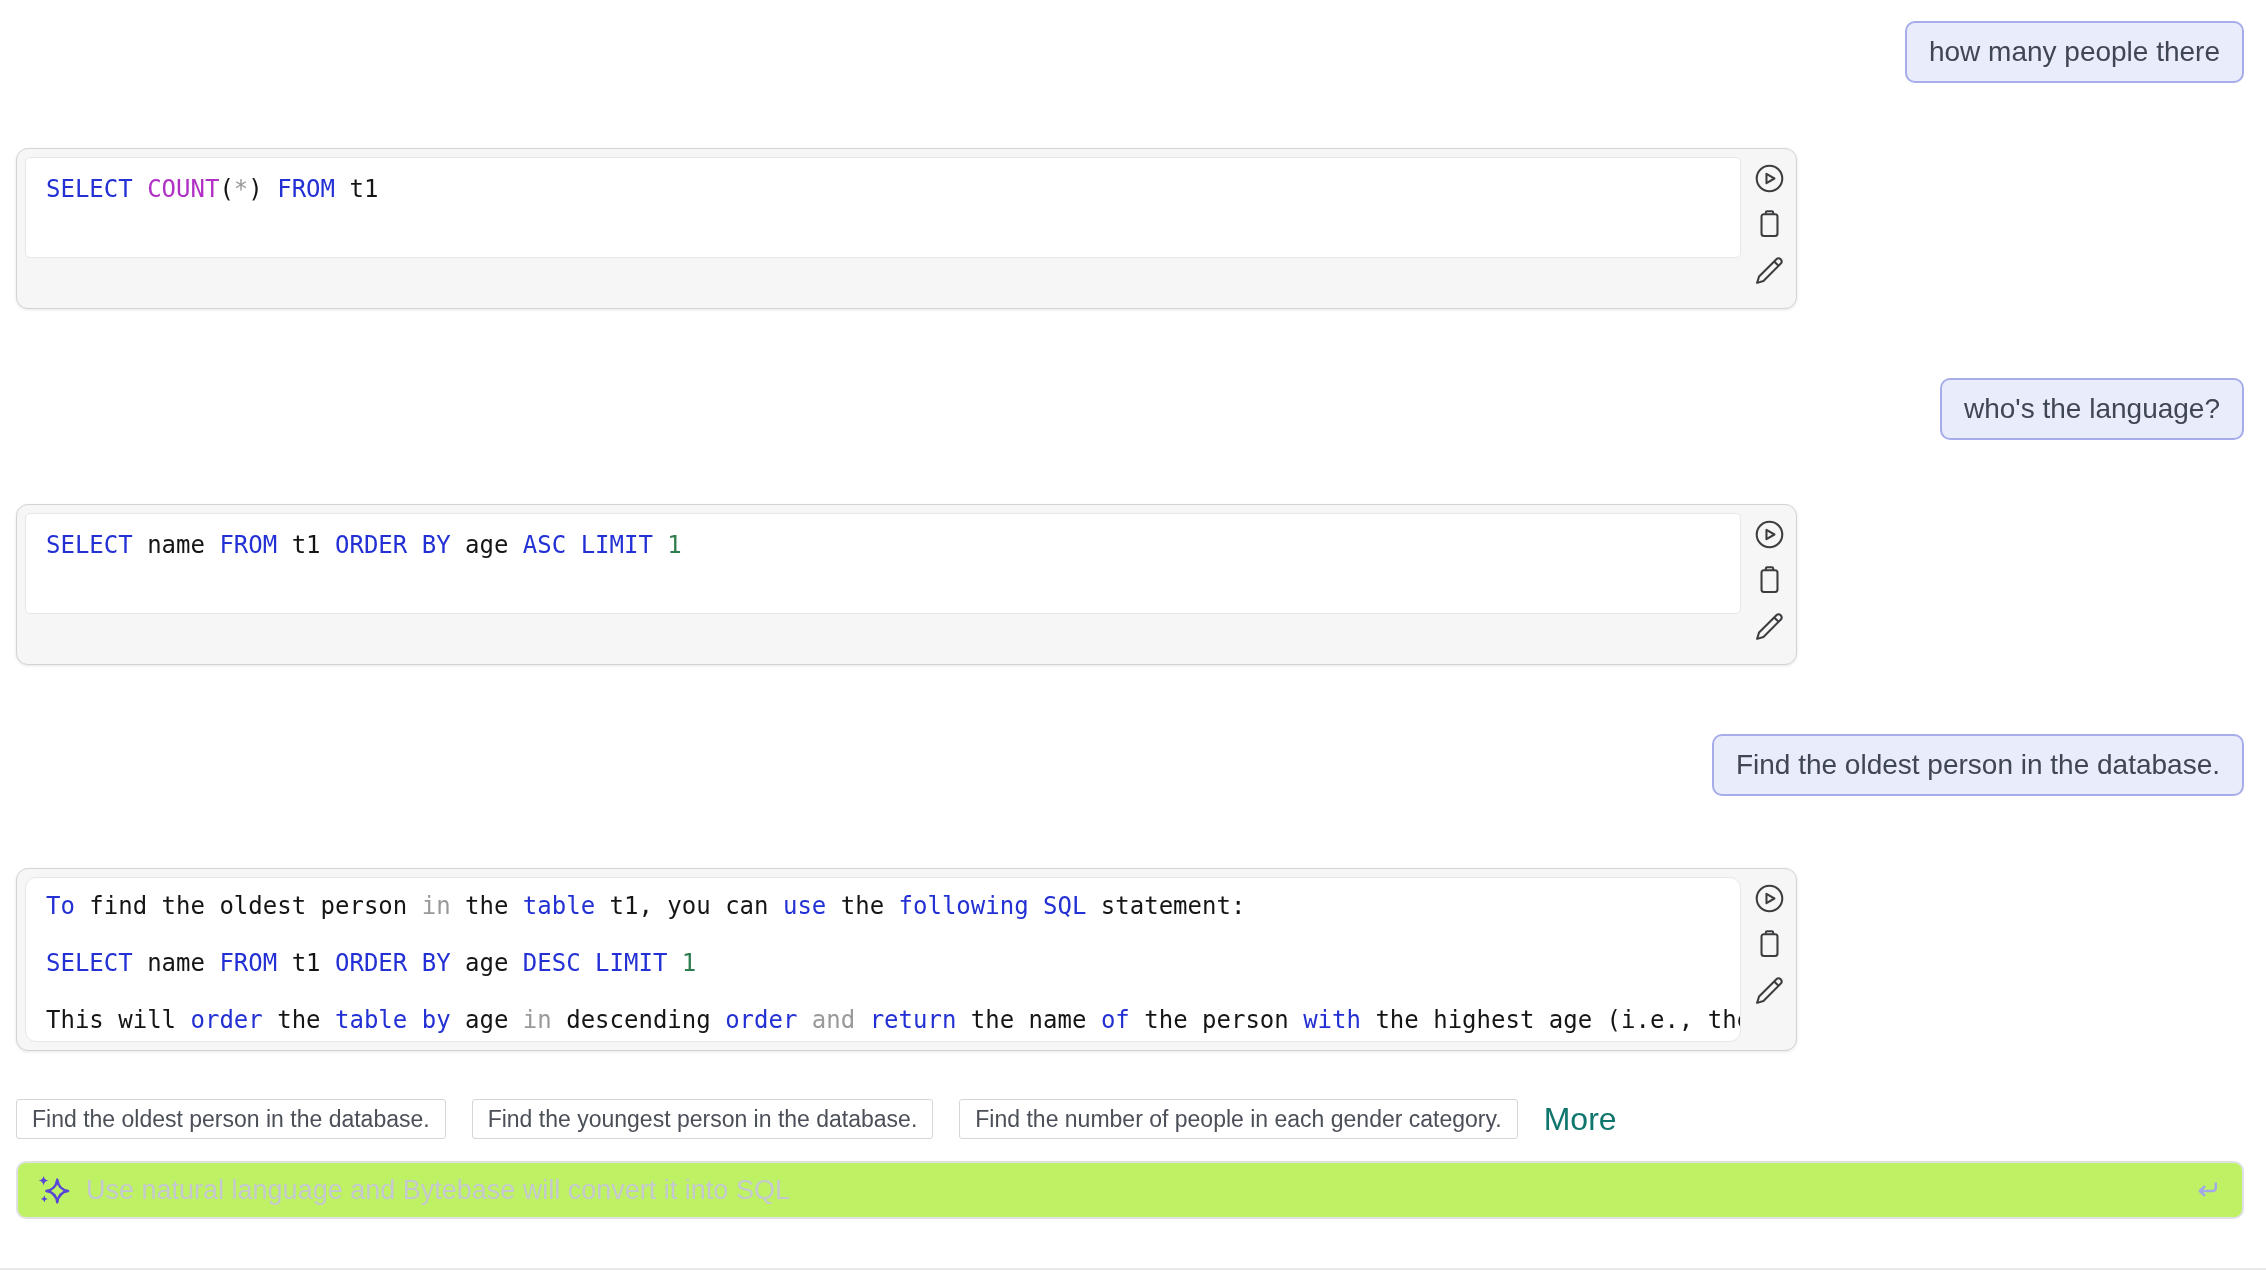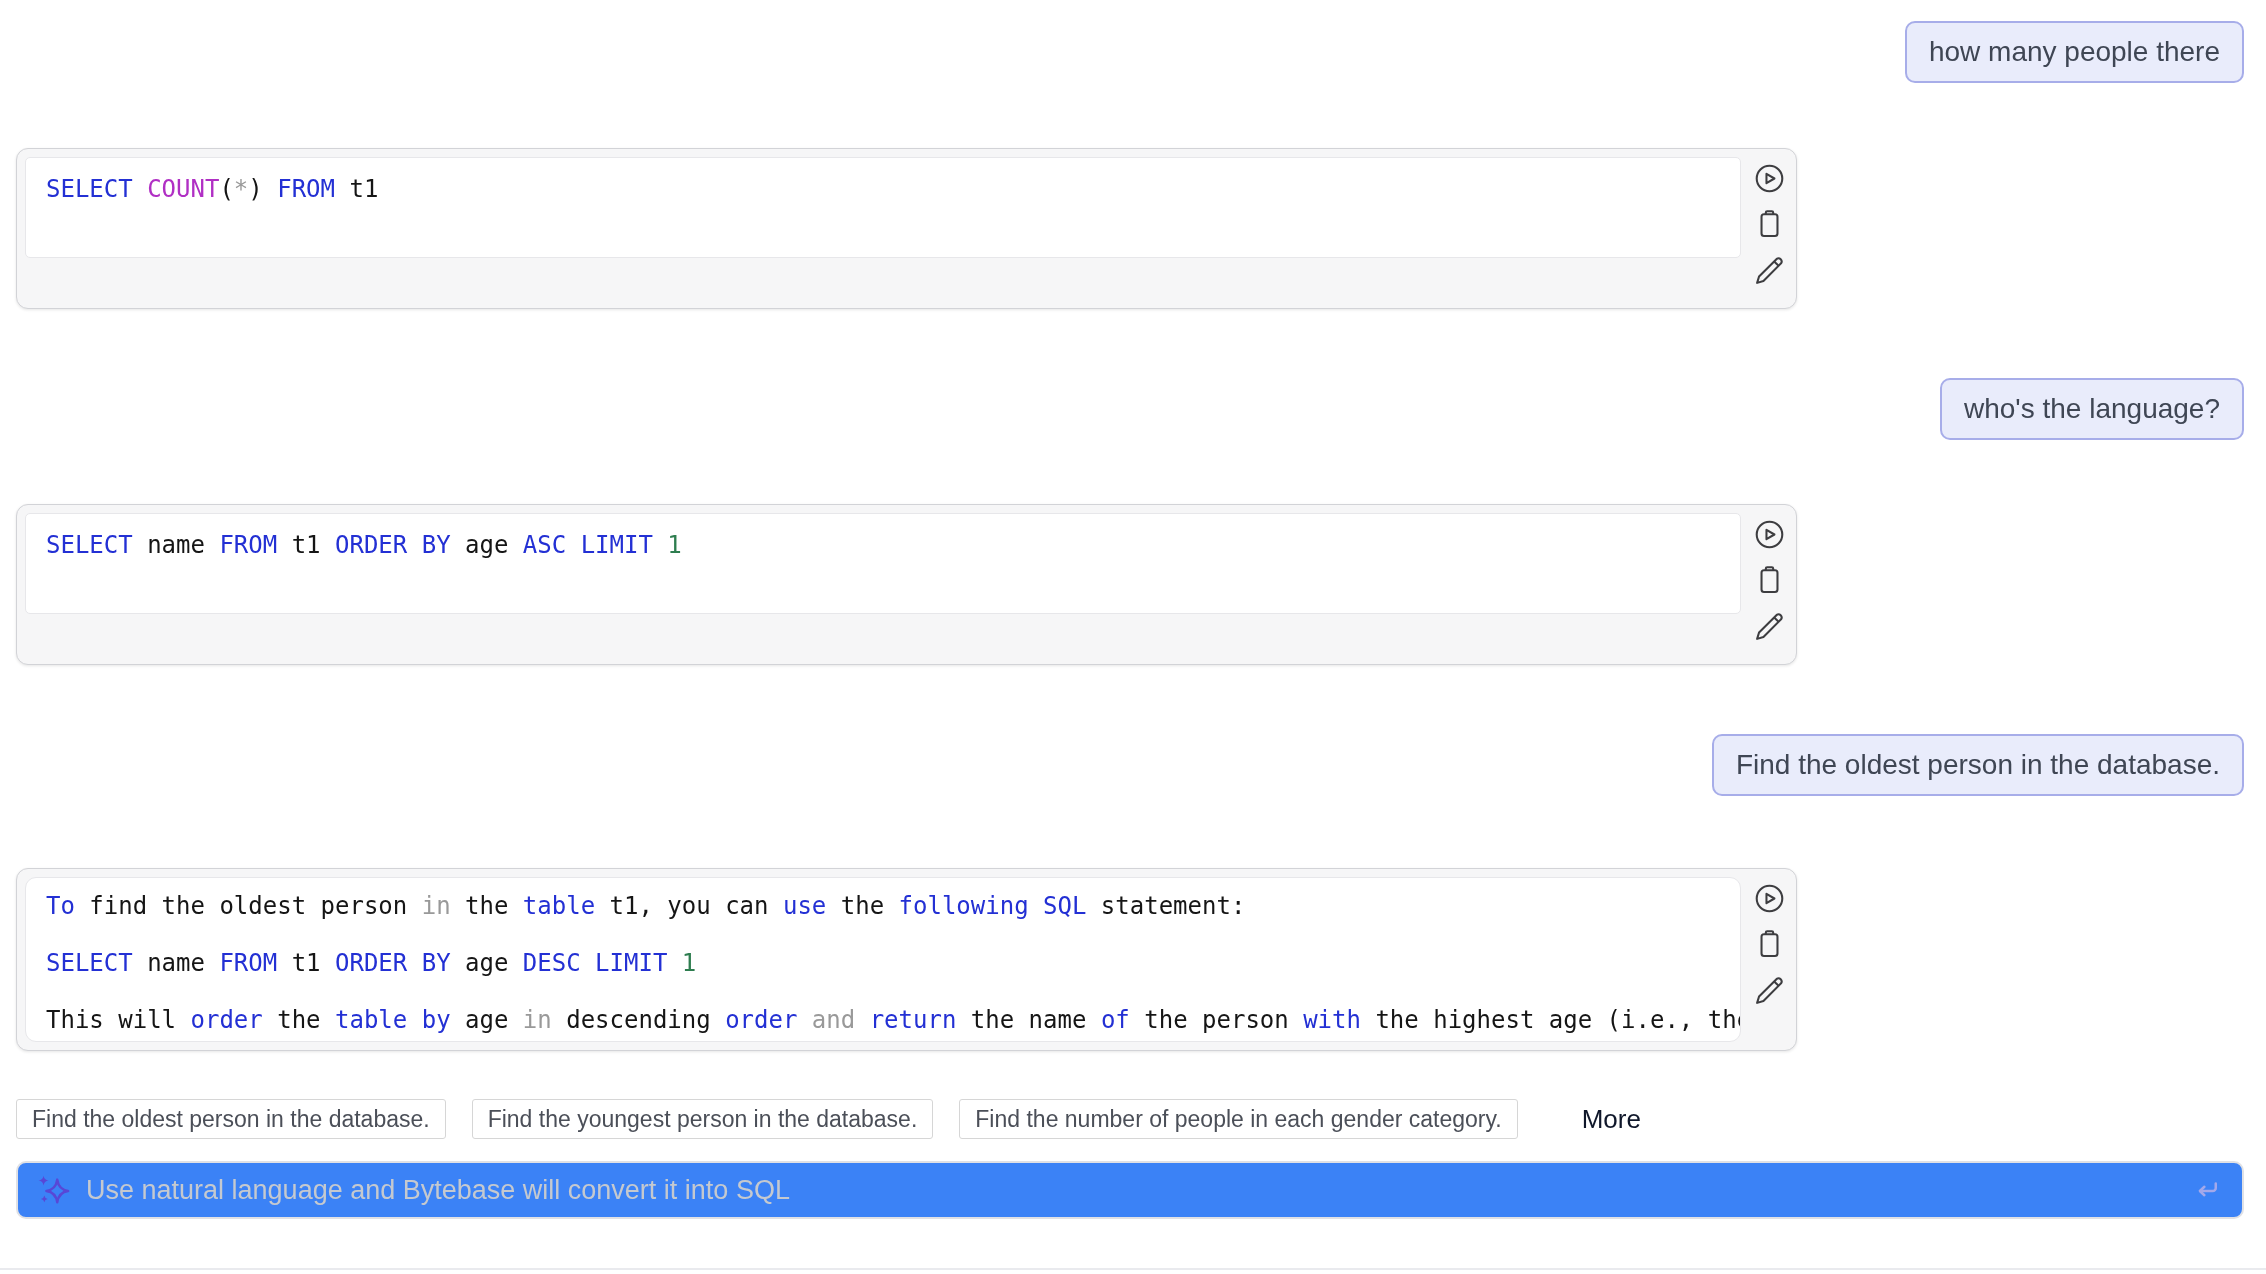--- a/index.html
+++ b/index.html
@@ -56,27 +56,27 @@
   .icon-btn{width:33px;height:33px;padding:0;border:0;background:transparent;cursor:pointer;display:flex;align-items:center;justify-content:center;}
   .icon-btn svg{stroke:var(--icon-stroke);fill:none;stroke-width:1.5;}
 
   
   #suggestions{display:flex;align-items:center;gap:26px;margin-top:48px;height:40px;}
   .sugg{
     box-sizing:border-box;height:40px;padding:0 15px;
     background:#ffffff;border:1px solid #d6d6d6;border-radius:3px;
     font-size:23px;color:#4b4f58;font-family:inherit;cursor:pointer;white-space:nowrap;
   }
-  .more{font-size:26px;color:#0f172a;cursor:pointer;margin-left:38px;}
+  .more{font-size:32px;color:#0f766e;cursor:pointer;}
 
   
   .composer{
     box-sizing:border-box;margin-top:22px;height:58px;
     border:2px solid #e0e1e5;border-radius:10px;
-    display:flex;align-items:center;padding:0 20px 0 18px;gap:14px;background:#3b82f6;
+    display:flex;align-items:center;padding:0 20px 0 18px;gap:14px;background:#bef264;
   }
   .composer input{
     flex:1;border:0;outline:none;background:transparent;
     font-size:27px;font-family:inherit;color:#333;
   }
   .composer input::placeholder{color:var(--placeholder);}
   .submit-btn{border:0;background:none;padding:0;cursor:pointer;display:flex;}
   .ret{stroke:var(--return-icon);fill:none;stroke-width:2;stroke-linecap:round;stroke-linejoin:round;}
 
   .spark-stroke{stroke:var(--accent);fill:none;stroke-width:2.6;stroke-linejoin:round;}

